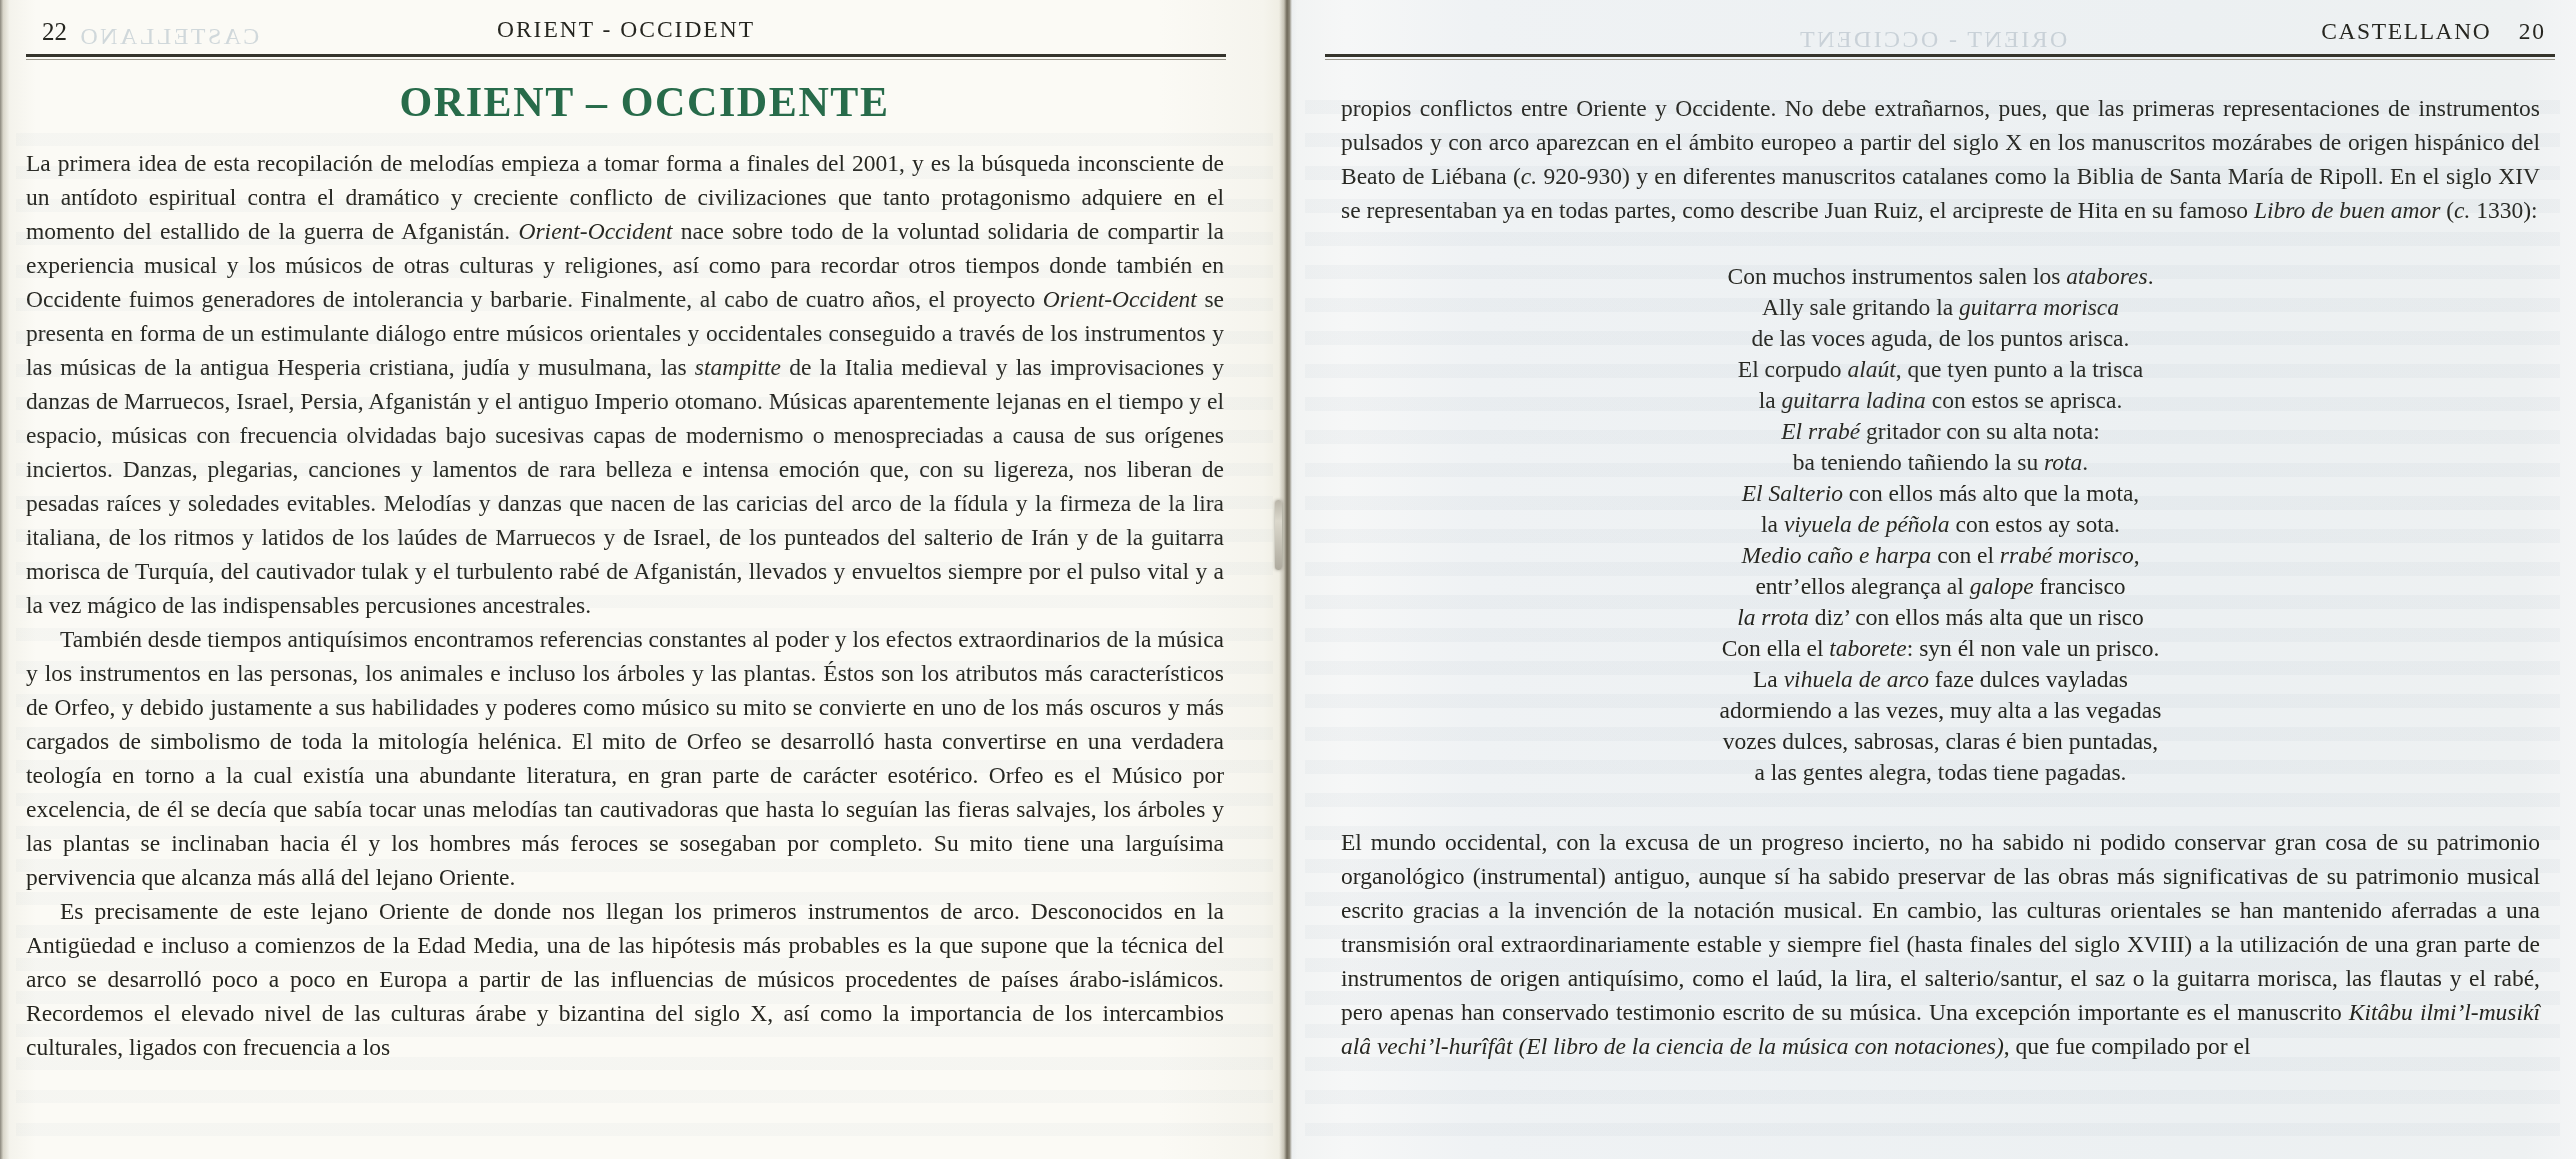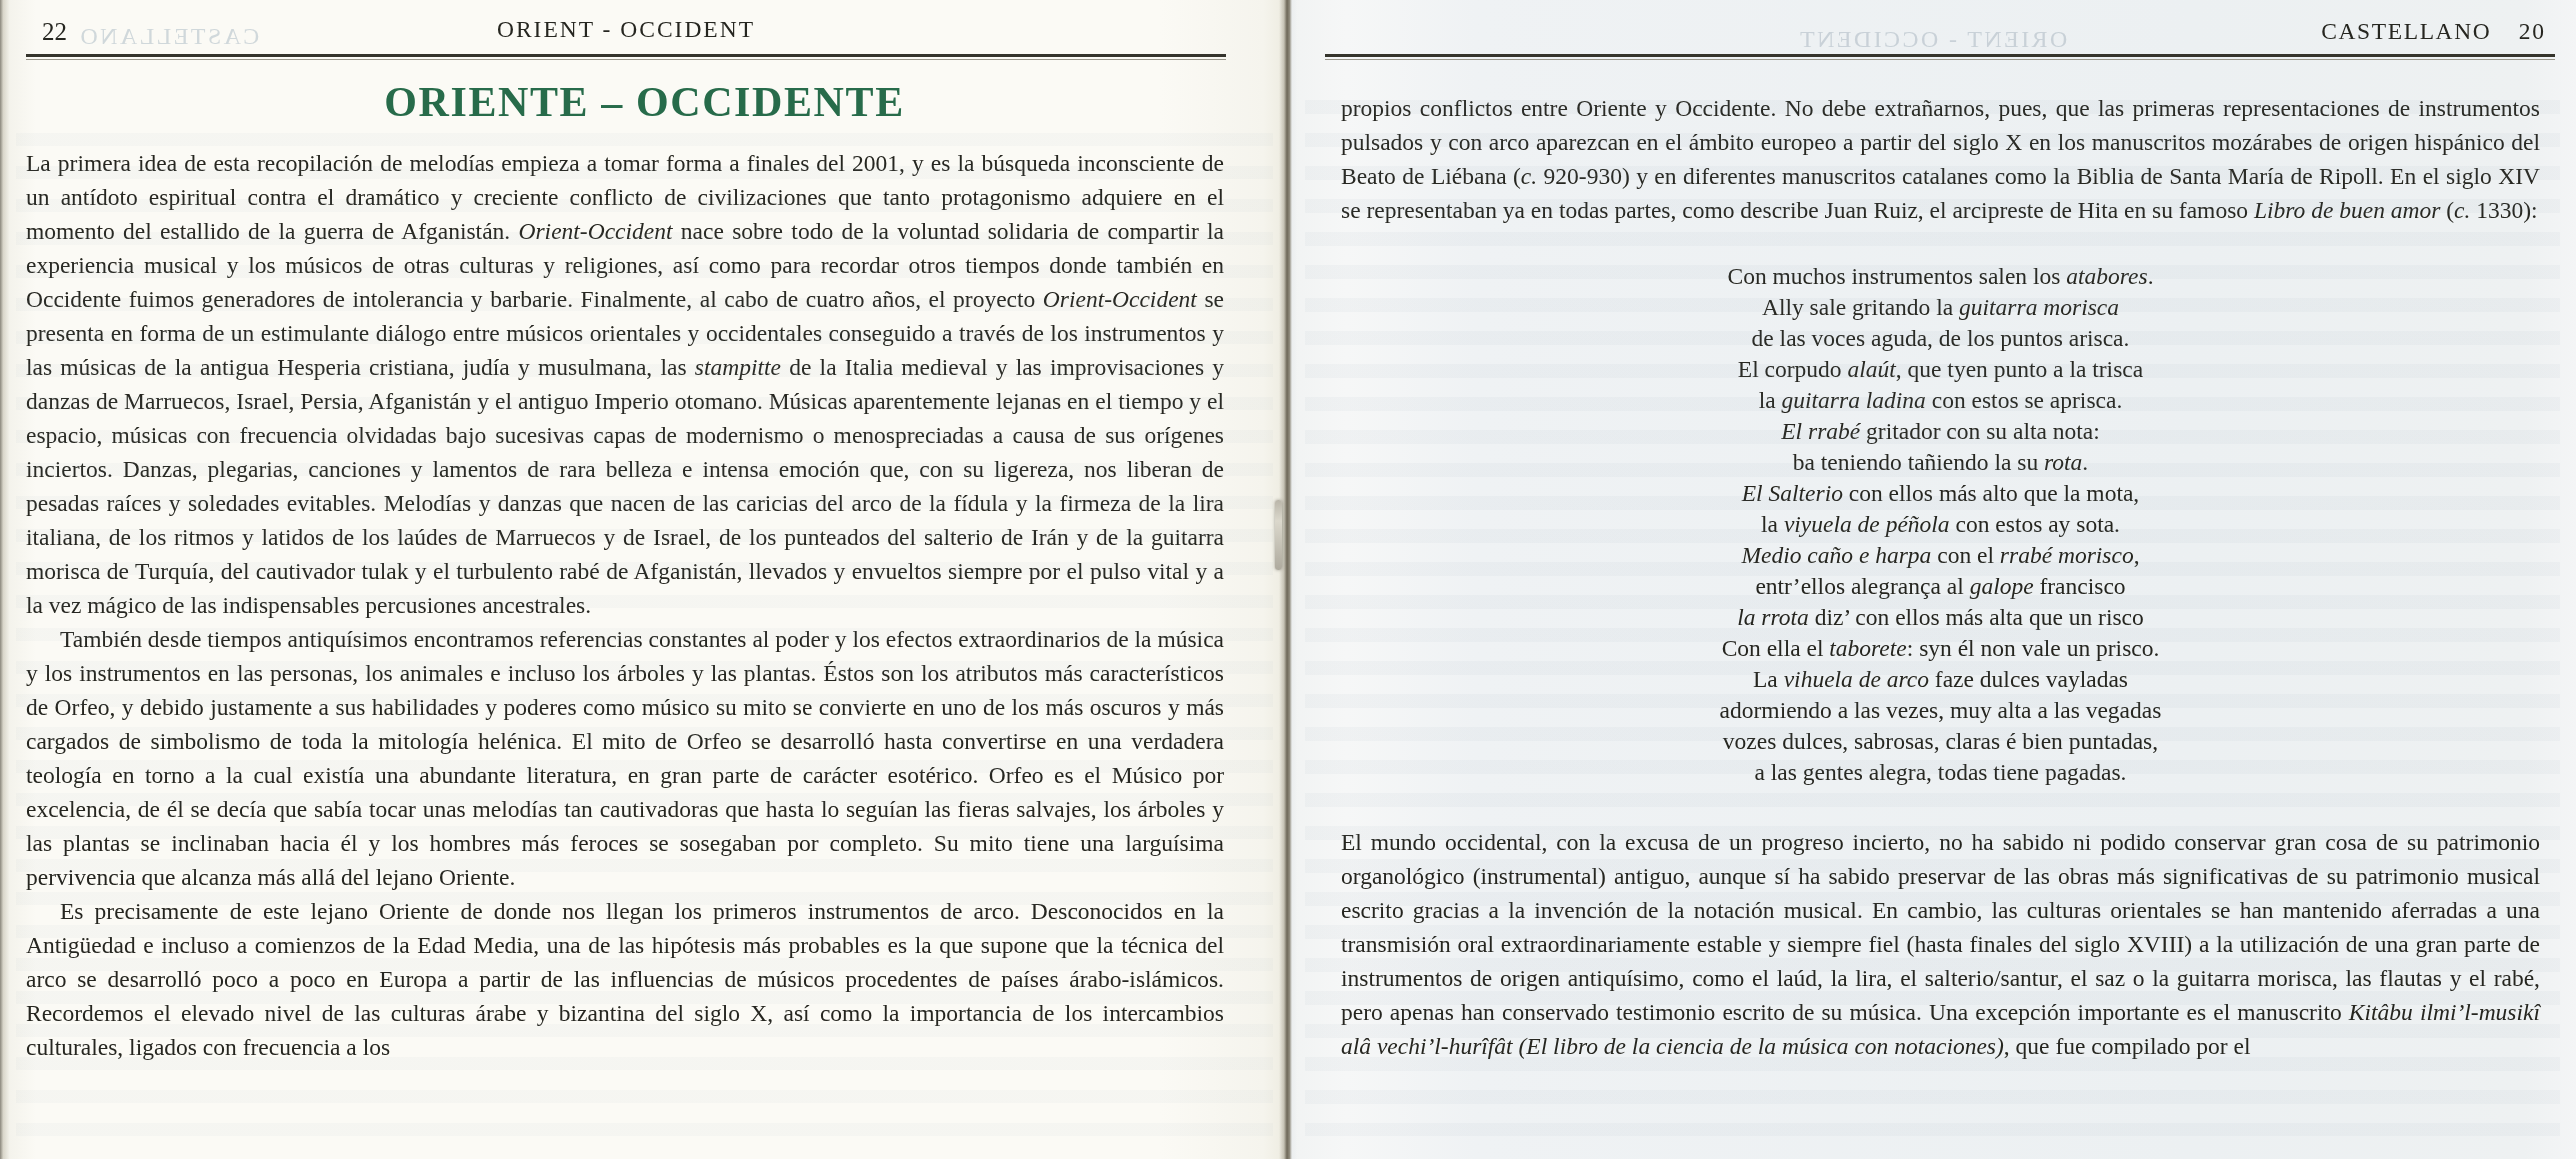--- a/index.html
+++ b/index.html
@@ -96,21 +96,21 @@
 
 <div class="spread">
 
   <div class="page page-left">
     <div class="ghost ghost-left">CASTELLANO</div>
     <div class="header">
       <span class="pageno">22</span>
       <span class="runhead">ORIENT - OCCIDENT</span>
     </div>
     <div class="rule"></div>
-    <h1 class="title">ORIENTE – OCCIDENTE</h1>
+    <h1 class="title">ORIENT – OCCIDENTE</h1>
     <div class="body">
 
         <p class="para">La primera idea de esta recopilación de melodías empieza a tomar forma a finales del 2001, y es la búsqueda inconsciente de un antídoto espiritual contra el dramático y creciente conflicto de civilizaciones que tanto protagonismo adquiere en el momento del estallido de la guerra de Afganistán. <i>Orient-Occident</i> nace sobre todo de la voluntad solidaria de compartir la experiencia musical y los músicos de otras culturas y religiones, así como para recordar otros tiempos donde también en Occidente fuimos generadores de intolerancia y barbarie. Finalmente, al cabo de cuatro años, el proyecto <i>Orient-Occident</i> se presenta en forma de un estimulante diálogo entre músicos orientales y occidentales conseguido a través de los instrumentos y las músicas de la antigua Hesperia cristiana, judía y musulmana, las <i>stampitte</i> de la Italia medieval y las improvisaciones y danzas de Marruecos, Israel, Persia, Afganistán y el antiguo Imperio otomano. Músicas aparentemente lejanas en el tiempo y el espacio, músicas con frecuencia olvidadas bajo sucesivas capas de modernismo o menospreciadas a causa de sus orígenes inciertos. Danzas, plegarias, canciones y lamentos de rara belleza e intensa emoción que, con su ligereza, nos liberan de pesadas raíces y soledades evitables. Melodías y danzas que nacen de las caricias del arco de la fídula y la firmeza de la lira italiana, de los ritmos y latidos de los laúdes de Marruecos y de Israel, de los punteados del salterio de Irán y de la guitarra morisca de Turquía, del cautivador tulak y el turbulento rabé de Afganistán, llevados y envueltos siempre por el pulso vital y a la vez mágico de las indispensables percusiones ancestrales.</p>
 
         <p class="para indent">También desde tiempos antiquísimos encontramos referencias constantes al poder y los efectos extraordinarios de la música y los instrumentos en las personas, los animales e incluso los árboles y las plantas. Éstos son los atributos más característicos de Orfeo, y debido justamente a sus habilidades y poderes como músico su mito se convierte en uno de los más oscuros y más cargados de simbolismo de toda la mitología helénica. El mito de Orfeo se desarrolló hasta convertirse en una verdadera teología en torno a la cual existía una abundante literatura, en gran parte de carácter esotérico. Orfeo es el Músico por excelencia, de él se decía que sabía tocar unas melodías tan cautivadoras que hasta lo seguían las fieras salvajes, los árboles y las plantas se inclinaban hacia él y los hombres más feroces se sosegaban por completo. Su mito tiene una larguísima pervivencia que alcanza más allá del lejano Oriente.</p>
 
         <p class="para indent">Es precisamente de este lejano Oriente de donde nos llegan los primeros instrumentos de arco. Desconocidos en la Antigüedad e incluso a comienzos de la Edad Media, una de las hipótesis más probables es la que supone que la técnica del arco se desarrolló poco a poco en Europa a partir de las influencias de músicos procedentes de países árabo-islámicos. Recordemos el elevado nivel de las culturas árabe y bizantina del siglo X, así como la importancia de los intercambios culturales, ligados con frecuencia a los</p>
       </div>
   </div>
 

